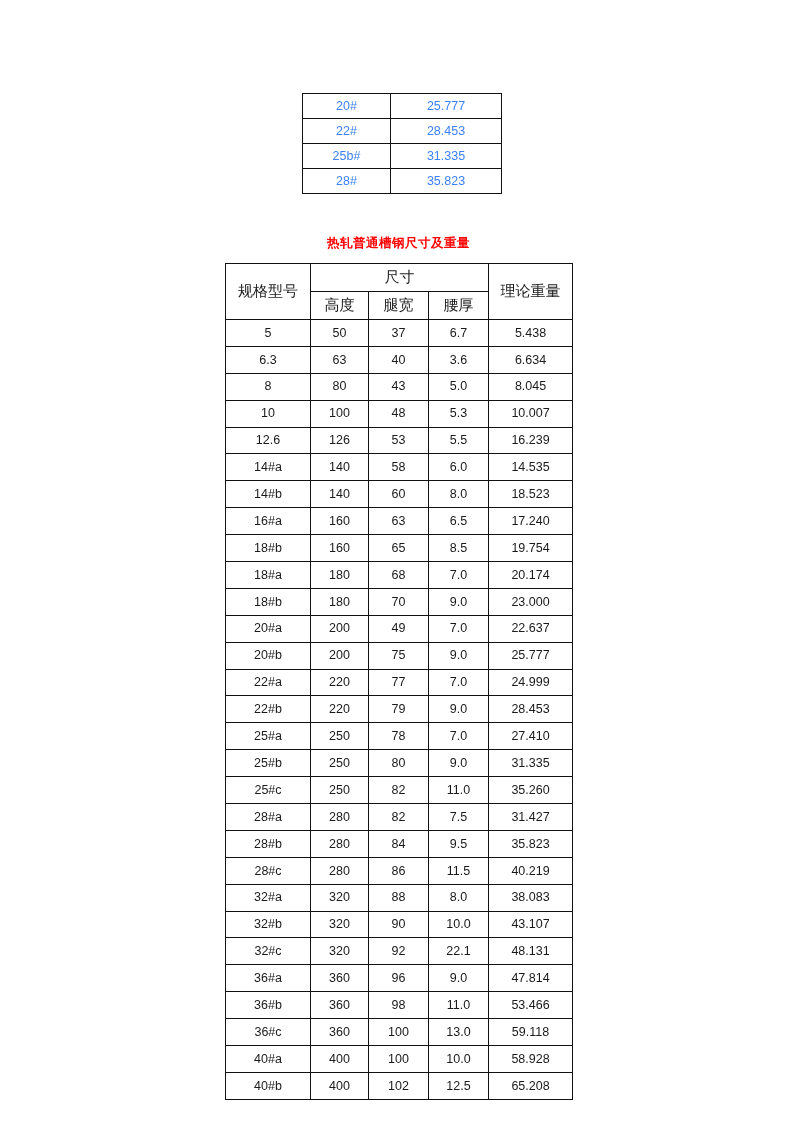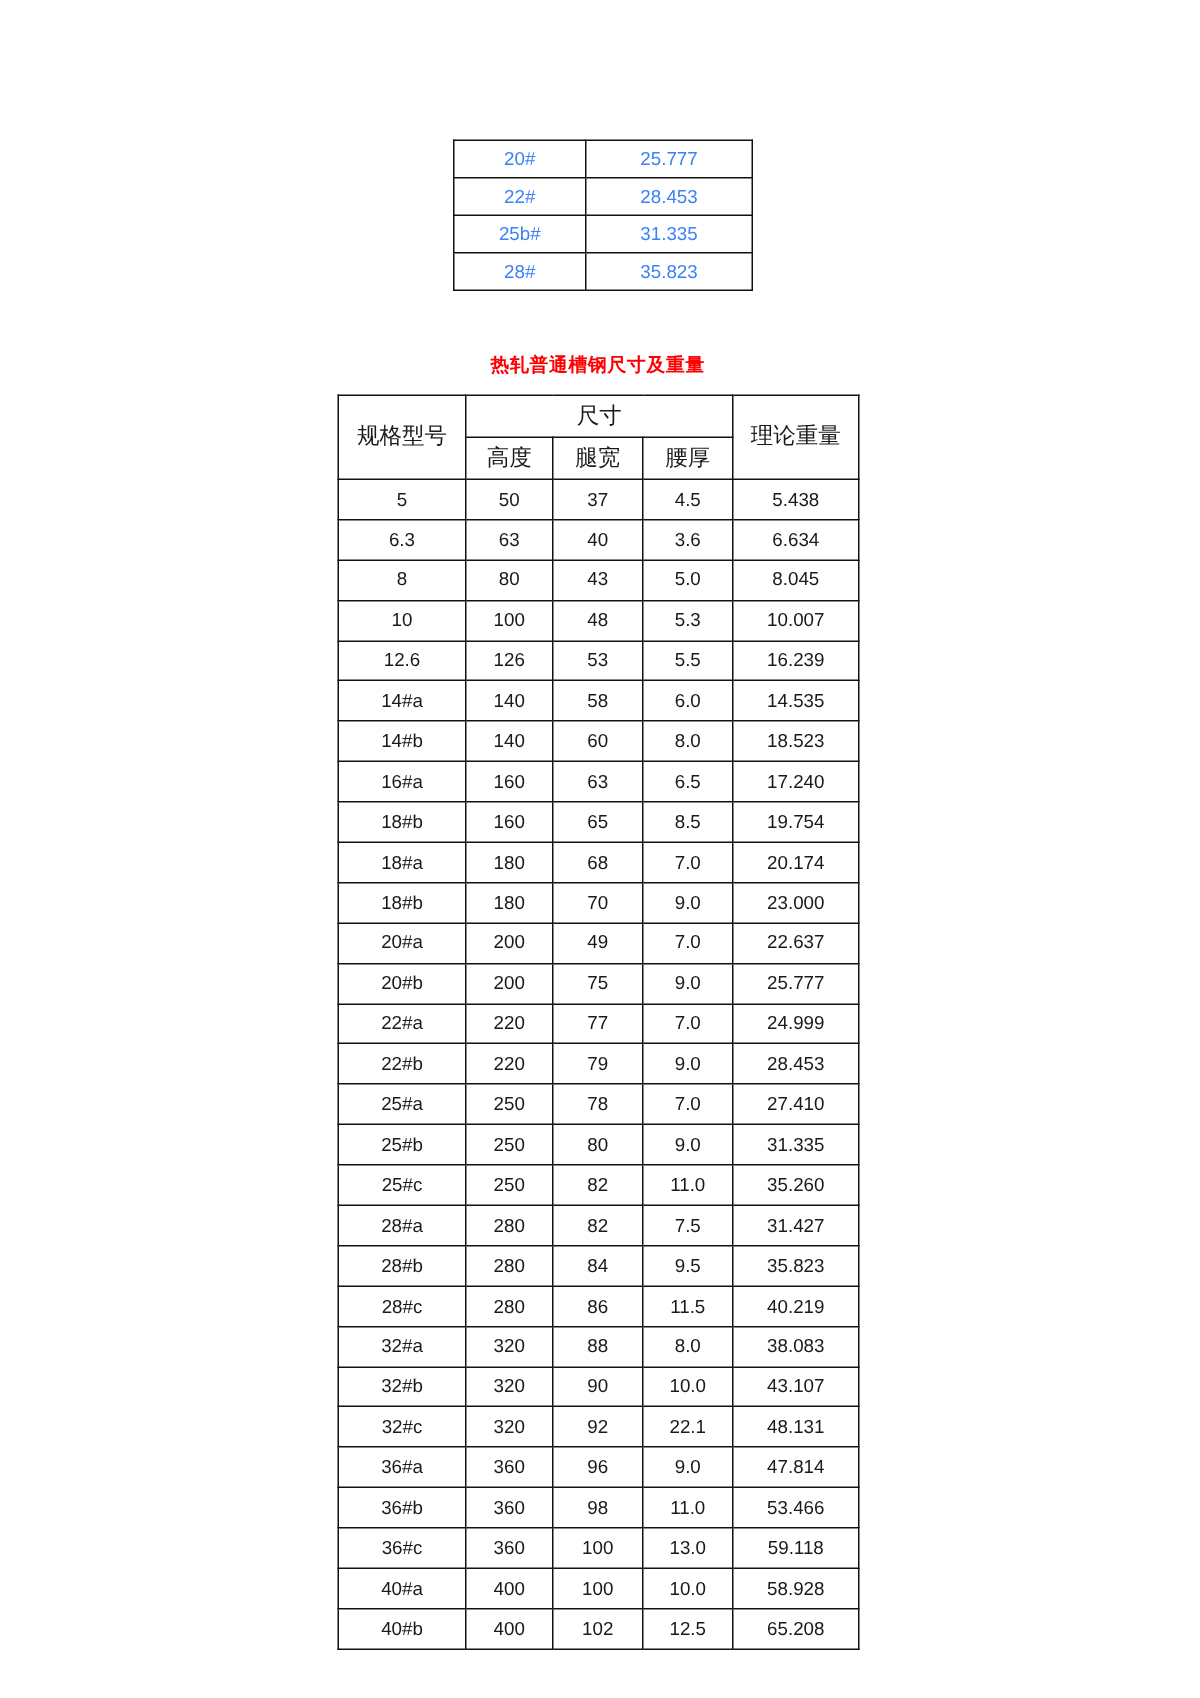--- a/index.html
+++ b/index.html
@@ -149,21 +149,21 @@
         <th>高度</th>
         <th>腿宽</th>
         <th>腰厚</th>
       </tr>
     </thead>
     <tbody>
         <tr>
           <td>5</td>
           <td>50</td>
           <td>37</td>
-          <td>4.5</td>
+          <td>6.7</td>
           <td>5.438</td>
         </tr>
         <tr>
           <td>6.3</td>
           <td>63</td>
           <td>40</td>
           <td>3.6</td>
           <td>6.634</td>
         </tr>
         <tr>

